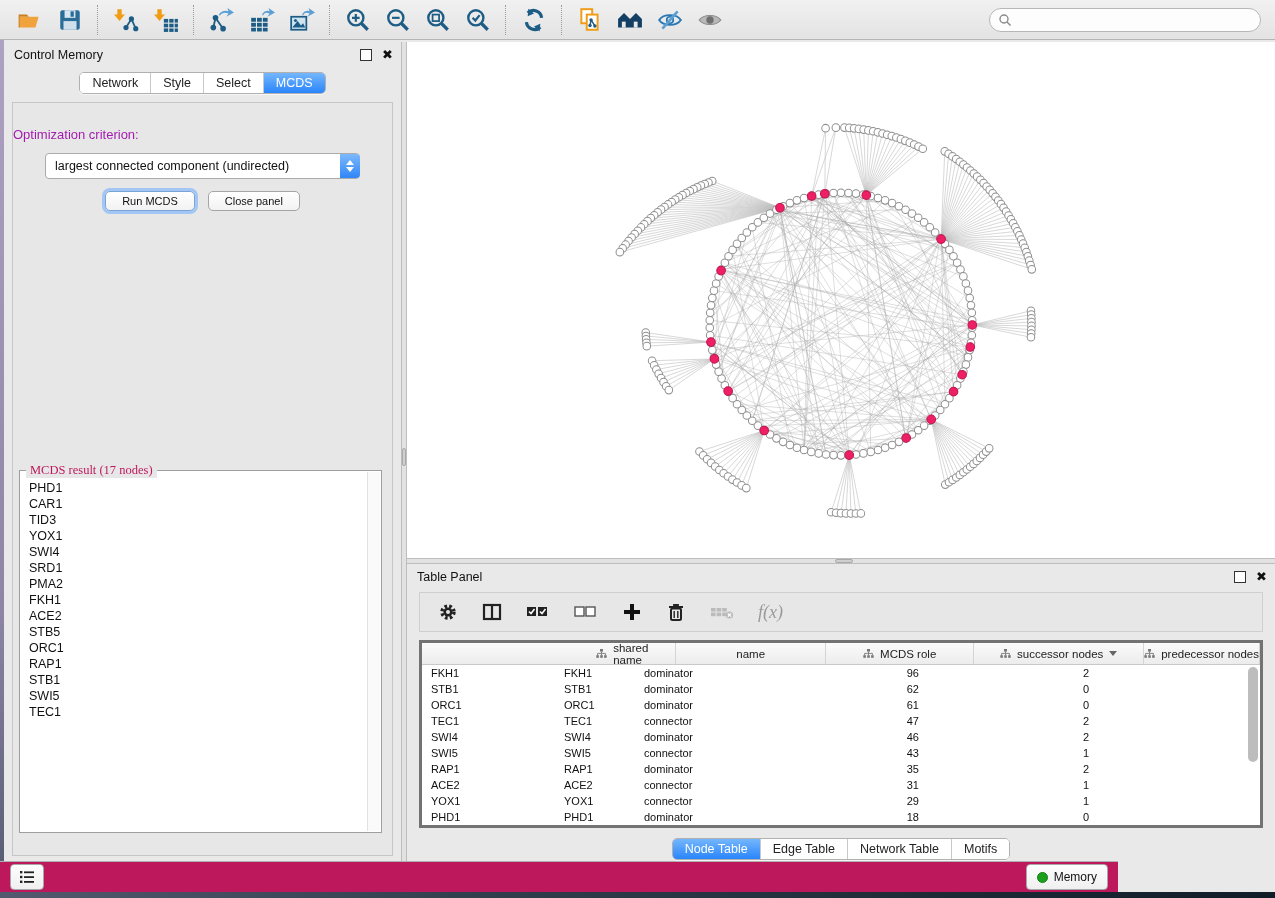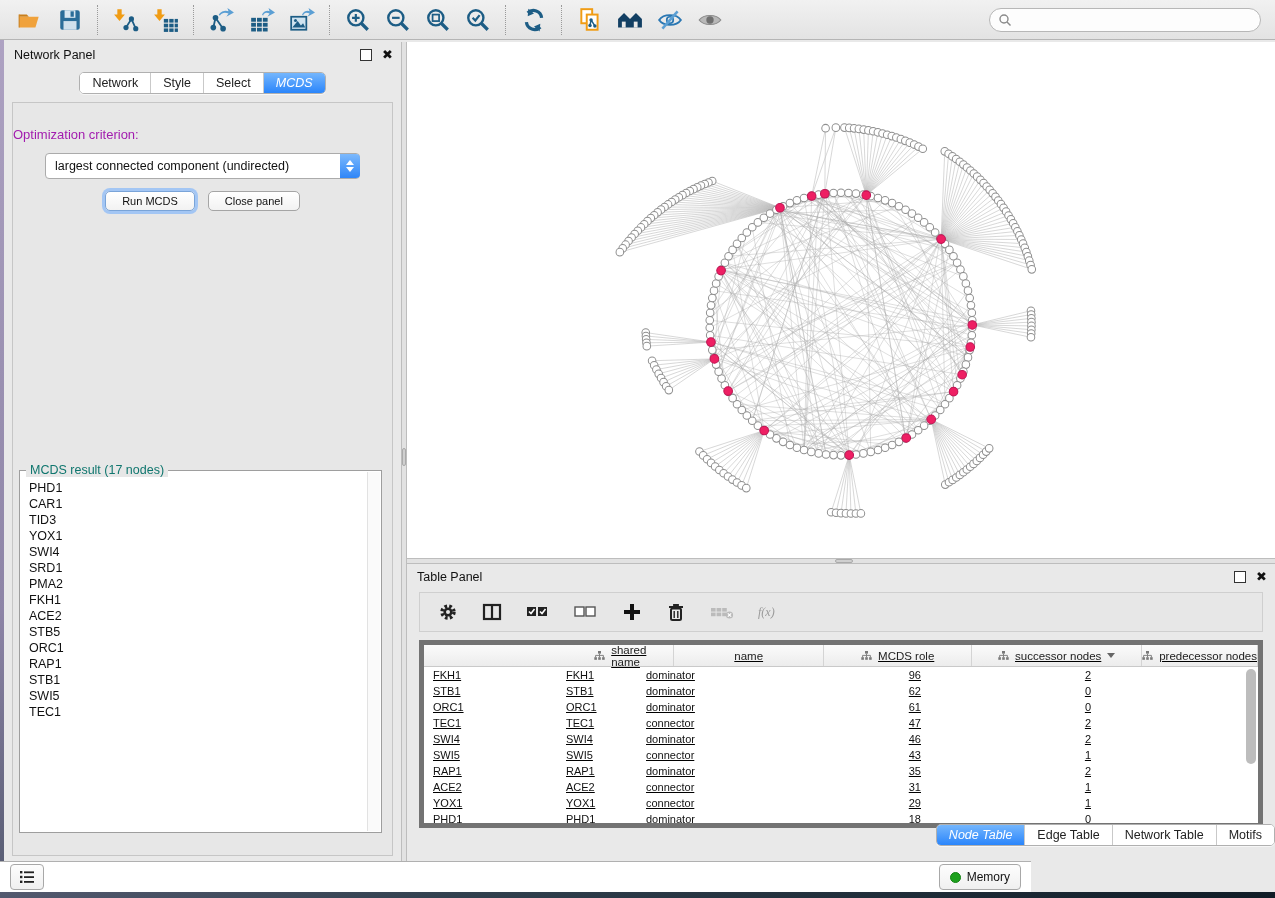--- a/index.html
+++ b/index.html
@@ -26,37 +26,37 @@
   .panel-head{height:26px;display:flex;align-items:center;padding:0 8px 0 10px;}
   .panel-title{font-size:12.5px;color:#111;flex:1;}
   .win-ctrl{display:flex;gap:10px;align-items:center;}
   .float-box{width:10px;height:10px;border:1.5px solid #333;background:#fff;}
   .close-x{font-size:13px;font-weight:bold;color:#111;line-height:10px;}
   .seg-row{display:flex;justify-content:center;margin-top:4px;}
   .seg-group{display:inline-flex;background:#fff;border:1px solid #b0b0b0;border-radius:5px;overflow:hidden;
     box-shadow:0 1px 0 rgba(255,255,255,.6);}
   .seg{padding:3px 12px;font-size:12.5px;color:#222;background:#fff;border-left:1px solid #c9c9c9;white-space:nowrap;}
   .seg:first-of-type{border-left:none;}
-  .seg.active{background:linear-gradient(#74b6fd,#2a85fb);color:#fff;font-style:italic;}
+  .seg.active{background:linear-gradient(#74b6fd,#2a85fb);color:#fff;}
   .cp-content{position:absolute;left:8px;right:8px;top:60px;bottom:6px;background:#e7e7e7;
     border:1px solid #c6c6c6;}
   .opt-label{text-align:left;font-size:13px;color:#a21caf;margin-top:24px;}
   .dropdown{margin:11px 32px 0 32px;height:24px;background:#fff;border:1px solid #ababab;border-radius:4px;
     display:flex;align-items:center;position:relative;}
   .dropdown .dd-text{flex:1;font-size:12.5px;padding-left:9px;color:#111;white-space:nowrap;overflow:hidden;}
   .dd-stepper{width:20px;height:24px;margin-right:-1px;border-radius:0 4px 4px 0;
     background:linear-gradient(#7cb9fd,#2f86f7);display:flex;flex-direction:column;align-items:center;justify-content:center;gap:2px;}
   .dd-up{width:0;height:0;border-left:4px solid transparent;border-right:4px solid transparent;border-bottom:5px solid #fff;}
   .dd-down{width:0;height:0;border-left:4px solid transparent;border-right:4px solid transparent;border-top:5px solid #fff;}
   .btn-row{display:flex;justify-content:center;gap:13px;margin-top:12px;}
   .push-btn{background:linear-gradient(#ffffff,#f2f2f2);border:1px solid #a5a5a5;border-radius:5px;
     font-size:11px;color:#111;padding:3px 16px;}
   .push-btn.focused{box-shadow:0 0 0 3px #a3c6f4;border-color:#7aa4d8;}
   .result-box{position:absolute;left:6px;right:10px;top:367px;bottom:22px;border:1px solid #9e9e9e;background:#fff;}
-  .result-legend{position:absolute;top:-8px;left:6px;background:#e7e7e7;padding:0 4px;font-size:12.5px;color:#0f766e;}
+  .result-legend{position:absolute;top:-8px;left:6px;background:#e7e7e7;padding:0 4px;font-size:12.5px;color:#be185d;font-family:Liberation Serif, serif;}
   .result-list{position:absolute;inset:1px 13px 1px 1px;overflow:hidden;padding:8px 0 0 8px;}
   .result-item{font-size:12.5px;line-height:16px;color:#111;}
   .result-scroll{position:absolute;top:1px;bottom:1px;right:1px;width:12px;background:#fafafa;border-left:1px solid #e2e2e2;}
 
   
   .vsplit{position:absolute;left:397px;width:6px;top:2px;bottom:0;background:#e2e2e2;
     border-left:1px solid #bdbdbd;border-right:1px solid #bdbdbd;box-sizing:border-box;}
   .vgrip{position:absolute;top:406px;left:0;right:0;height:16px;background:#cfcfcf;border:1px solid #aaa;border-radius:2px;}
 
   
@@ -80,43 +80,43 @@
   
   .hsplit{position:absolute;left:0;right:0;top:516px;height:6px;background:#e2e2e2;
     border-top:1px solid #bdbdbd;border-bottom:1px solid #bdbdbd;box-sizing:border-box;}
   .hgrip{position:absolute;left:428px;top:0;bottom:0;width:16px;background:#cfcfcf;border:1px solid #aaa;border-radius:2px;}
 
   
   .tpanel{position:absolute;left:0;right:0;top:522px;bottom:0;background:#e9e9e9;}
   .tp-toolbar{position:absolute;left:12px;right:12px;top:28px;height:40px;background:#e7e7e7;
     border:1px solid #cfcfcf;display:flex;align-items:center;gap:24px;padding-left:18px;box-sizing:border-box;}
   .tp-icon{display:flex;align-items:center;justify-content:center;}
-  .fx{font-family:"Liberation Serif","DejaVu Serif",serif;font-style:italic;font-size:12px;color:#9a9a9a;}
-  .tablewrap{position:absolute;left:12px;right:12px;top:76px;bottom:34px;background:#fff;border:5px solid #737373;overflow:hidden;text-decoration:underline;}
+  .fx{font-family:"Liberation Serif","DejaVu Serif",serif;font-style:italic;font-size:18px;color:#9a9a9a;}
+  .tablewrap{position:absolute;left:12px;right:12px;top:76px;bottom:34px;background:#fff;border:3px solid #737373;overflow:hidden;}
   .thead{display:flex;height:21px;background:linear-gradient(#fbfbfb,#ececec);border-bottom:1px solid #c9c9c9;}
   .th{display:flex;align-items:center;justify-content:center;gap:6px;font-size:11.5px;color:#222;
     border-right:1px solid #d4d4d4;box-sizing:border-box;}
   .thead .th:nth-of-type(1){width:133px;}
   .thead .th:nth-of-type(2){width:80px;}
   .thead .th:nth-of-type(3){width:150px;}
   .thead .th:nth-of-type(4){width:148px;}
   .thead .th:nth-of-type(5){width:170px;}
   .sortarrow{width:0;height:0;border-left:4px solid transparent;border-right:4px solid transparent;border-top:5px solid #666;}
   .tr{display:flex;height:16px;align-items:center;font-size:11px;color:#111;}
   .td{box-sizing:border-box;white-space:nowrap;overflow:hidden;}
   .td.c0{width:133px;padding-left:9px;}
   .td.c1{width:80px;padding-left:9px;}
   .td.c2{width:150px;padding-left:9px;}
   .td.c3{width:148px;text-align:right;padding-right:14px;}
   .td.c4{width:170px;text-align:right;padding-right:14px;}
   .tscroll{position:absolute;right:2px;top:24px;width:10px;height:95px;background:#bdbdbd;border-radius:5px;}
-  .tp-tabs{position:absolute;left:0;right:0;bottom:16px;display:flex;justify-content:flex-end;}
+  .tp-tabs{position:absolute;left:0;right:0;bottom:2px;display:flex;justify-content:center;}
 
   
-  .statusbar{position:absolute;left:-4px;width:1031px;height:30px;bottom:0;background:#ffffff;
+  .statusbar{position:absolute;left:-4px;width:1118px;height:30px;bottom:0;background:#be185d;
     border-top:1px solid #b0b0b0;display:flex;align-items:center;z-index:5;}
   .sb-btn{margin-left:10px;width:32px;height:24px;border:1px solid #a8a8a8;border-radius:4px;
     background:linear-gradient(#fdfdfd,#f0f0f0);display:flex;align-items:center;justify-content:center;}
   .mem-btn{margin-left:auto;margin-right:10px;height:24px;border:1px solid #a8a8a8;border-radius:4px;
     background:linear-gradient(#fdfdfd,#f0f0f0);display:flex;align-items:center;gap:6px;padding:0 10px;font-size:12px;color:#111;}
   .mem-dot{width:11px;height:11px;border-radius:50%;background:#1ca01c;border:1px solid #128112;box-sizing:border-box;}
   .tree-ico{flex:0 0 auto;}
 </style>
 </head>
 <body>
@@ -275,21 +275,21 @@
         <path d="M9 9 L12.5 12.5" stroke="#8a8a8a" stroke-width="1.4"></path>
       </svg>
       <input value="" placeholder="" style="">
     </div>
   </div>
 
   <div class="main">
 
     <div class="cpanel">
       <div class="panel-head">
-        <span class="panel-title">Network Panel</span>
+        <span class="panel-title">Control Memory</span>
         <span class="win-ctrl">
           <span class="float-box"></span>
           <span class="close-x">✖</span>
         </span>
       </div>
       <div class="seg-row">
         <div class="seg-group">
 
         <span class="seg">Network</span>
             <span class="seg">Style</span>

